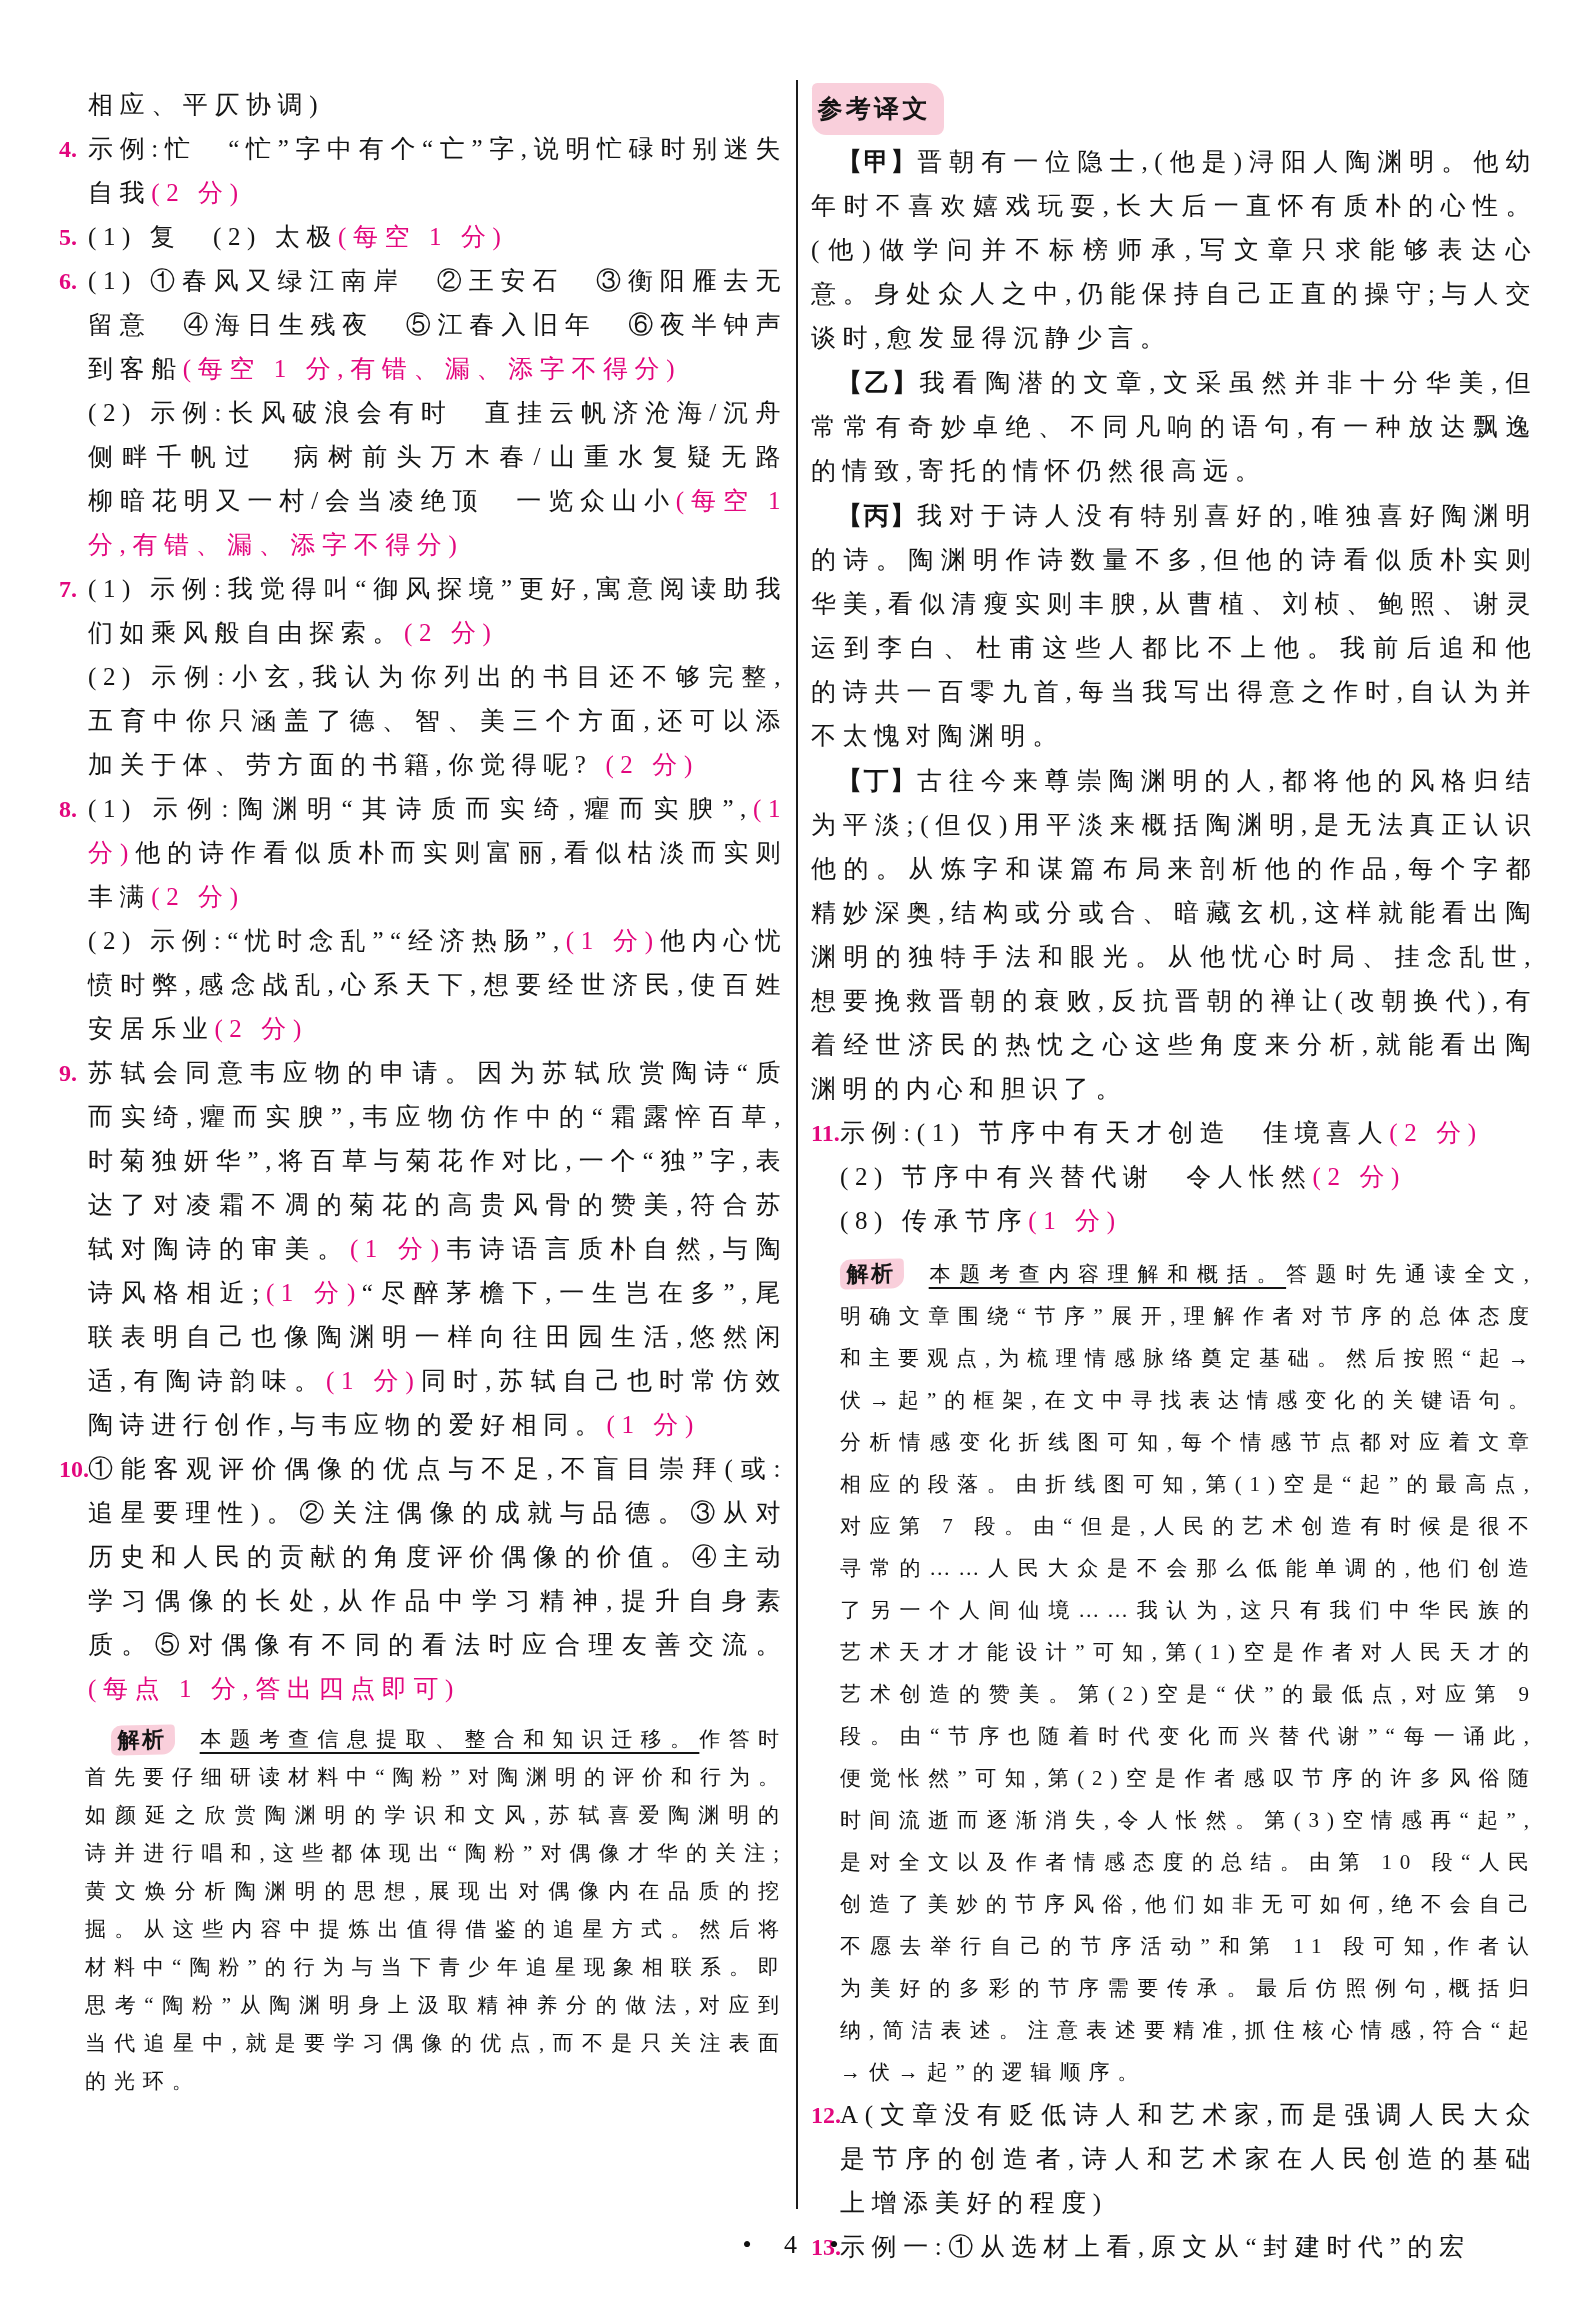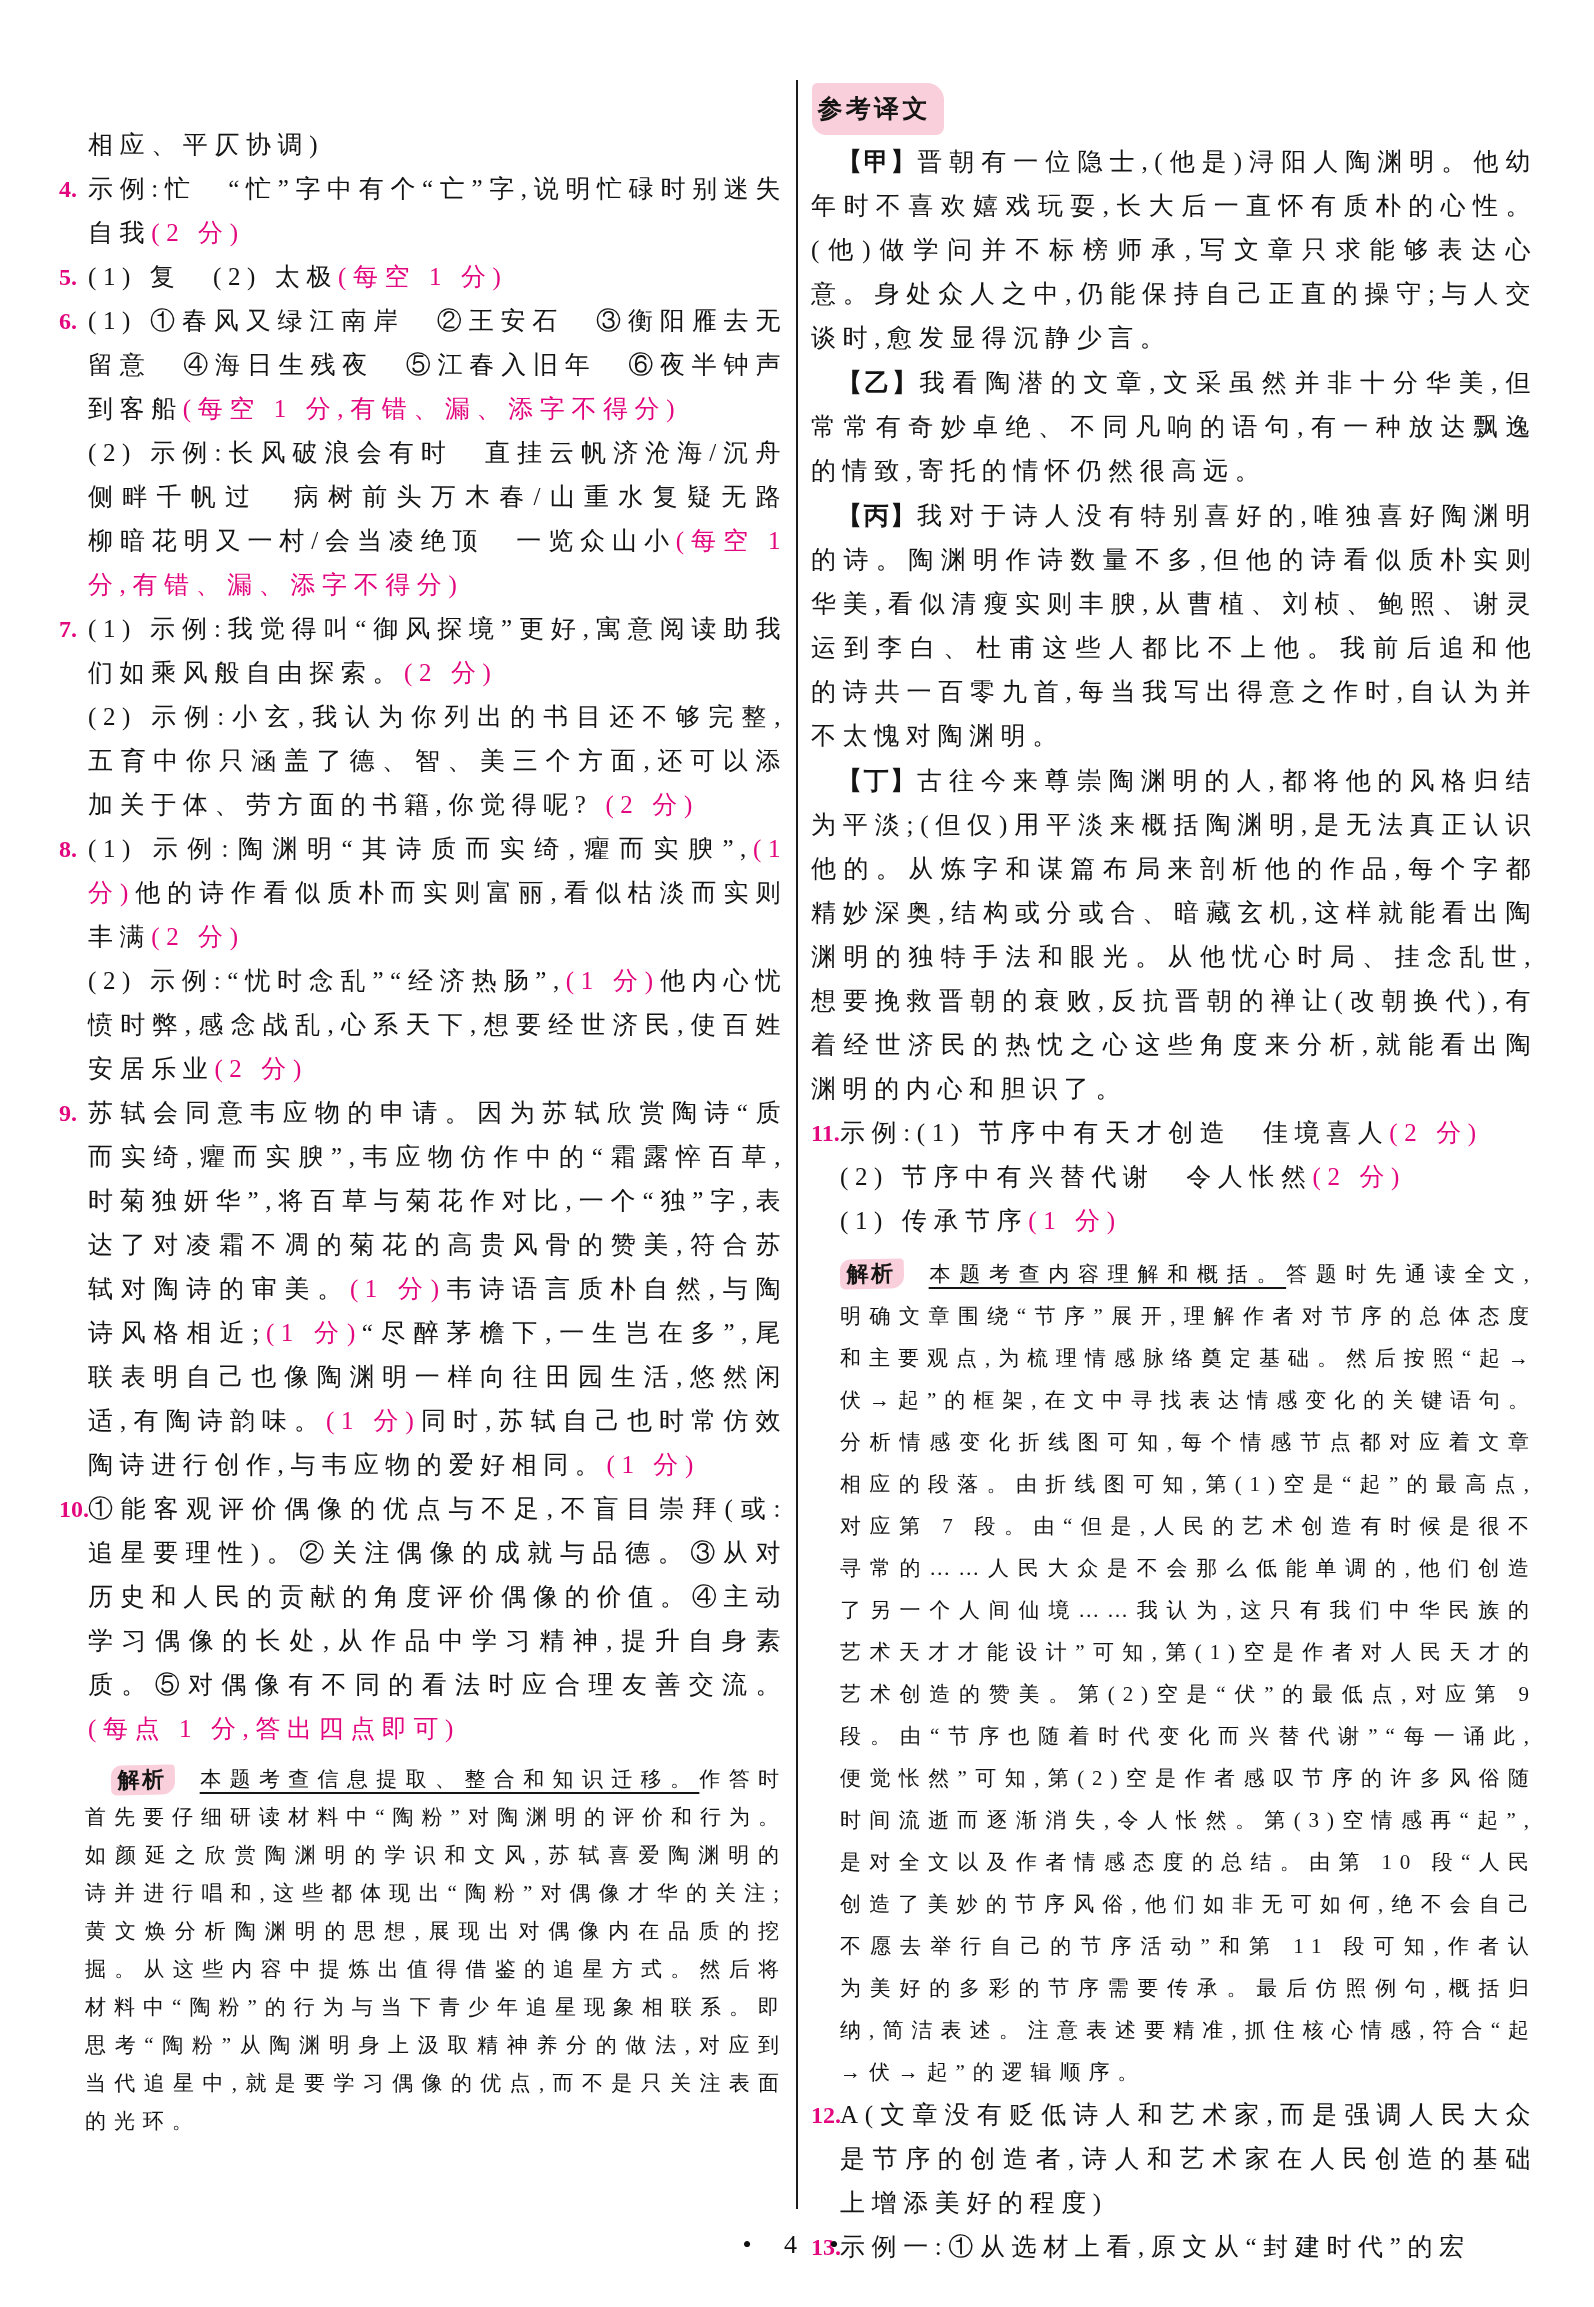--- a/index.html
+++ b/index.html
@@ -23,21 +23,21 @@
     position:absolute;left:796px;top:80px;
     width:2px;height:2129px;background:#1c1c1c;
   }
   
   .item{
     position:relative;
     padding-left:29px;
     font-size:25px;line-height:44px;letter-spacing:6.6px;
     text-align:justify;
   }
-  .continuation{padding-left:29px;margin-top:40px;}
+  .continuation{padding-left:29px;}
   .num{
     position:absolute;left:0;top:0;
     color:var(--accent);font-weight:bold;
     font-size:24px;letter-spacing:0;
   }
   .part{margin:0;}
   .score{color:var(--accent);margin-top:24px;}
   .u{text-decoration:underline;text-decoration-thickness:2px;text-underline-offset:5.9px;}
   
   .analysis{margin-top:9.2px;}
@@ -136,21 +136,21 @@
     </div>
     <div id="col-right-items">
         <p class="trans"><span class="tag">【甲】</span><span>晋朝有一位隐士,(他是)浔阳人陶渊明。他幼年时不喜欢嬉戏玩耍,长大后一直怀有质朴的心性。(他)做学问并不标榜师承,写文章只求能够表达心意。身处众人之中,仍能保持自己正直的操守;与人交谈时,愈发显得沉静少言。</span></p>
         <p class="trans"><span class="tag">【乙】</span><span>我看陶潜的文章,文采虽然并非十分华美,但常常有奇妙卓绝、不同凡响的语句,有一种放达飘逸的情致,寄托的情怀仍然很高远。</span></p>
         <p class="trans"><span class="tag">【丙】</span><span>我对于诗人没有特别喜好的,唯独喜好陶渊明的诗。陶渊明作诗数量不多,但他的诗看似质朴实则华美,看似清瘦实则丰腴,从曹植、刘桢、鲍照、谢灵运到李白、杜甫这些人都比不上他。我前后追和他的诗共一百零九首,每当我写出得意之作时,自认为并不太愧对陶渊明。</span></p>
         <p class="trans"><span class="tag">【丁】</span><span>古往今来尊崇陶渊明的人,都将他的风格归结为平淡;(但仅)用平淡来概括陶渊明,是无法真正认识他的。从炼字和谋篇布局来剖析他的作品,每个字都精妙深奥,结构或分或合、暗藏玄机,这样就能看出陶渊明的独特手法和眼光。从他忧心时局、挂念乱世,想要挽救晋朝的衰败,反抗晋朝的禅让(改朝换代),有着经世济民的热忱之心这些角度来分析,就能看出陶渊明的内心和胆识了。</span></p>
         <div class="item answer">
           <span class="num">11.</span>
           <p class="part"><span>示例:(1) 节序中有天才创造　佳境喜人</span><span class="score ">(2 分)</span></p>
           <p class="part"><span>(2) 节序中有兴替代谢　令人怅然</span><span class="score ">(2 分)</span></p>
-          <p class="part"><span>(1) 传承节序</span><span class="score ">(1 分)</span></p>
+          <p class="part"><span>(8) 传承节序</span><span class="score ">(1 分)</span></p>
         </div>
         <div class="analysis">
           <p class="analysis-text"><span class="badge">解析</span><span class="u">本题考查内容理解和概括。</span><span>答题时先通读全文,明确文章围绕“节序”展开,理解作者对节序的总体态度和主要观点,为梳理情感脉络奠定基础。然后按照“起→伏→起”的框架,在文中寻找表达情感变化的关键语句。分析情感变化折线图可知,每个情感节点都对应着文章相应的段落。由折线图可知,第(1)空是“起”的最高点,对应第 7 段。由“但是,人民的艺术创造有时候是很不寻常的……人民大众是不会那么低能单调的,他们创造了另一个人间仙境……我认为,这只有我们中华民族的艺术天才才能设计”可知,第(1)空是作者对人民天才的艺术创造的赞美。第(2)空是“伏”的最低点,对应第 9 段。由“节序也随着时代变化而兴替代谢”“每一诵此,便觉怅然”可知,第(2)空是作者感叹节序的许多风俗随时间流逝而逐渐消失,令人怅然。第(3)空情感再“起”,是对全文以及作者情感态度的总结。由第 10 段“人民创造了美妙的节序风俗,他们如非无可如何,绝不会自己不愿去举行自己的节序活动”和第 11 段可知,作者认为美好的多彩的节序需要传承。最后仿照例句,概括归纳,简洁表述。注意表述要精准,抓住核心情感,符合“起→伏→起”的逻辑顺序。</span></p>
         </div>
         <div class="item answer">
           <span class="num">12.</span>
           <p class="part"><span>A(文章没有贬低诗人和艺术家,而是强调人民大众是节序的创造者,诗人和艺术家在人民创造的基础上增添美好的程度)</span></p>
         </div>
         <div class="item answer">
           <span class="num">13.</span>

